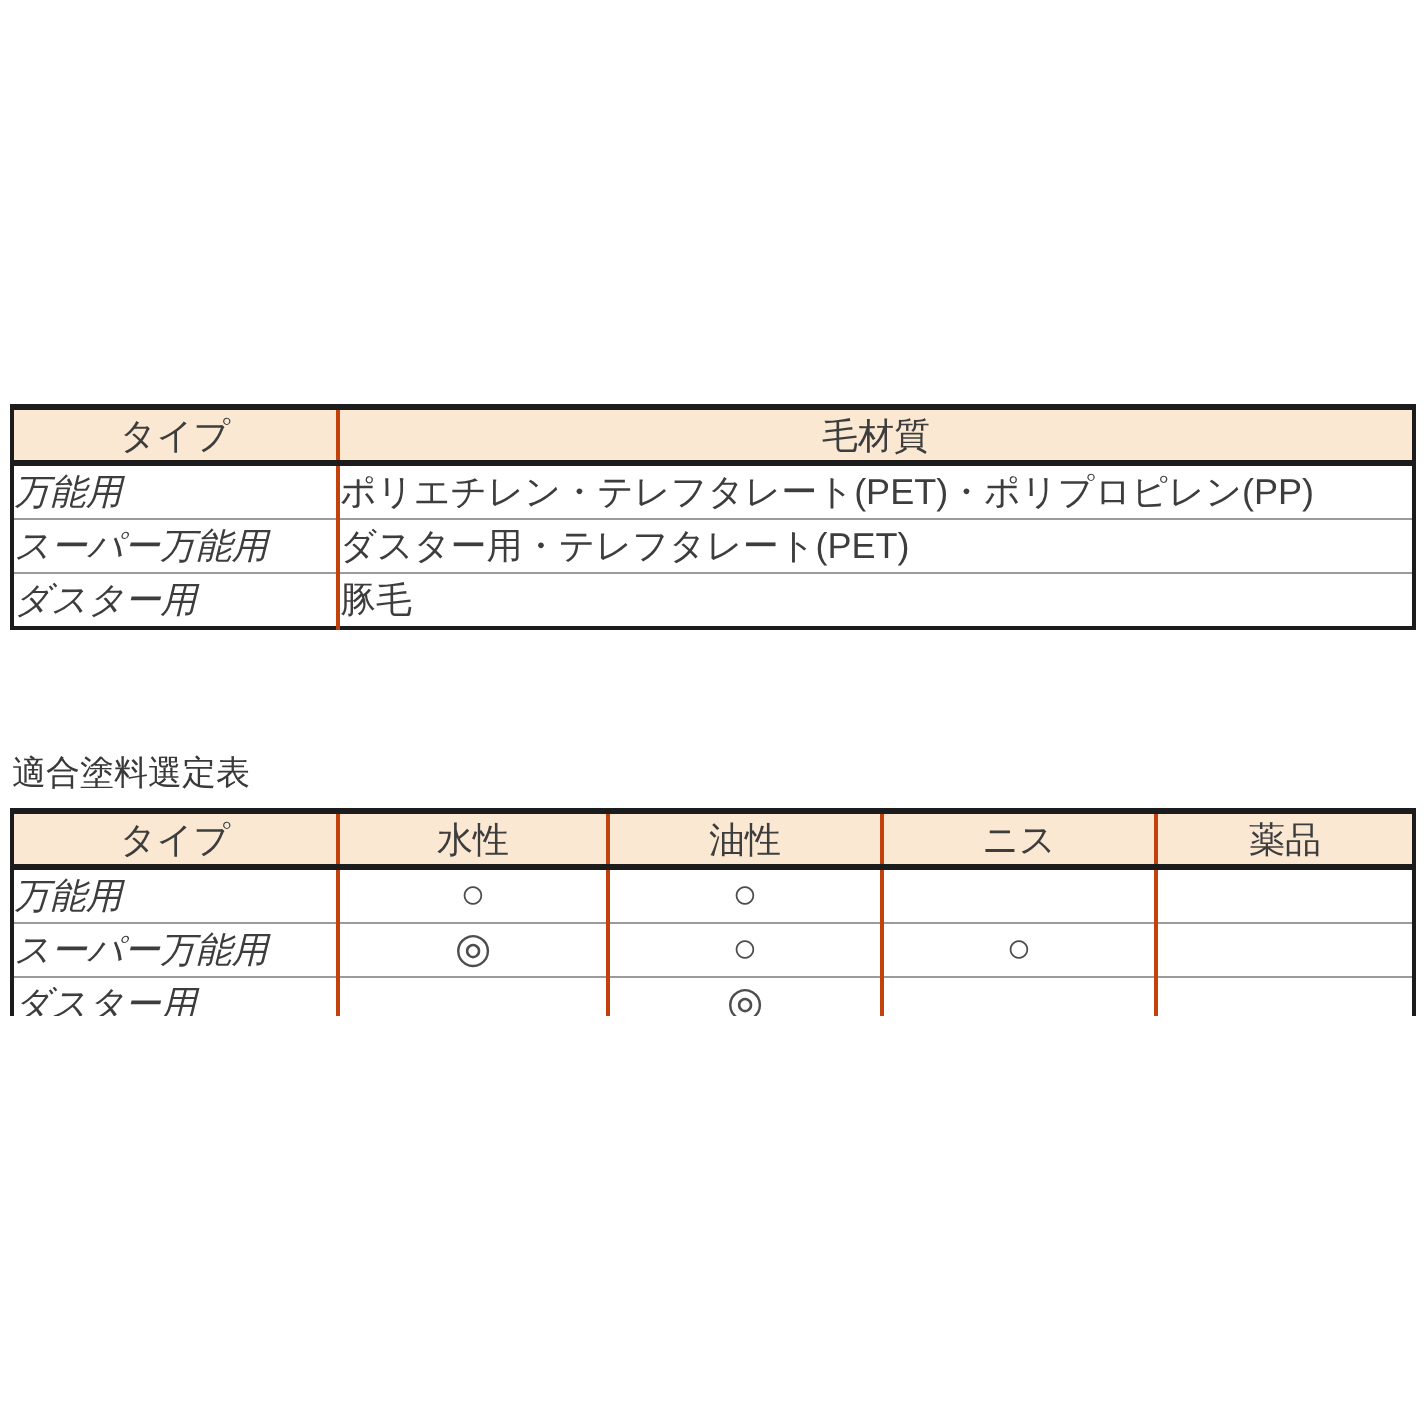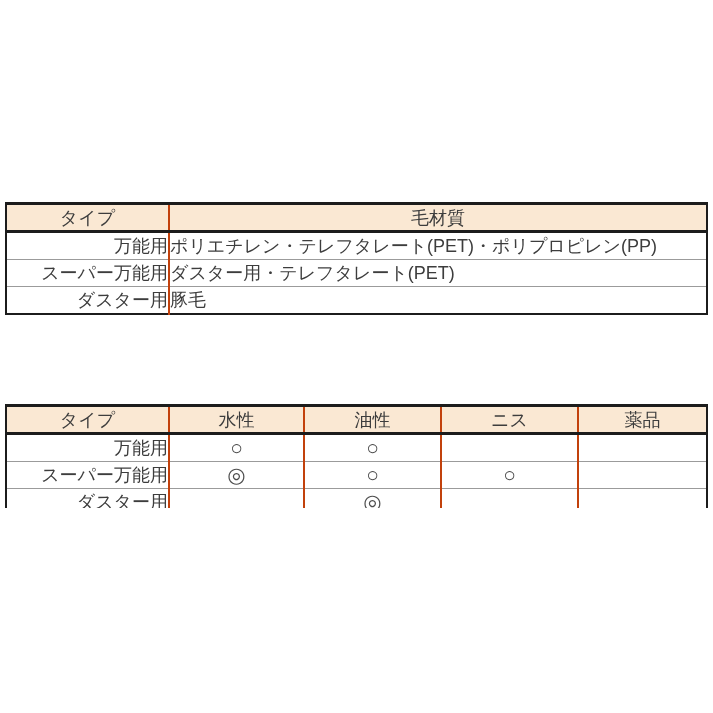--- a/index.html
+++ b/index.html
@@ -54,22 +54,23 @@
     overflow: hidden;
   }
   table.spec th + th,
   table.spec td + td {
     border-left: 2px solid #c2410c;
   }
   table.spec tbody tr + tr td {
     border-top: 1px solid #9b9b9b;
   }
   td.lbl {
-    text-align: right;
+    text-align: left;
     padding-left: 12px;
+    font-style: italic;
   }
   td.val {
     text-align: left;
     padding-left: 14px;
   }
   td.mark {
     text-align: center;
     font-size: 21px;
     line-height: 26px;
     color: #4d4d4d;
@@ -107,20 +108,21 @@
         <td class="lbl">スーパー万能用</td>
         <td class="val">ダスター用・テレフタレート(PET)</td>
       </tr>
       <tr>
         <td class="lbl">ダスター用</td>
         <td class="val">豚毛</td>
       </tr>
     </tbody>
   </table>
 
+  <div class="t2-title">適合塗料選定表</div>
 
   <table class="spec t2">
     <colgroup>
       <col style="width:163px">
       <col style="width:135px">
       <col style="width:137px">
       <col style="width:137px">
       <col>
     </colgroup>
     <thead>

